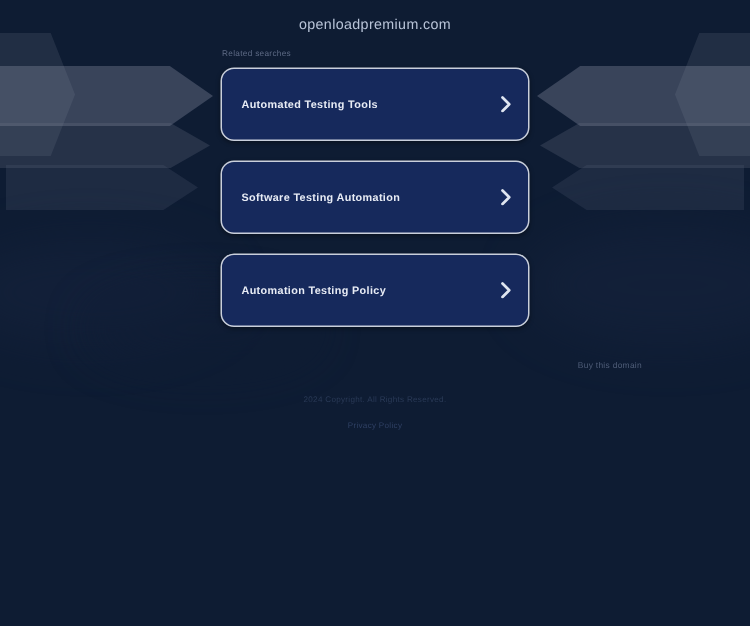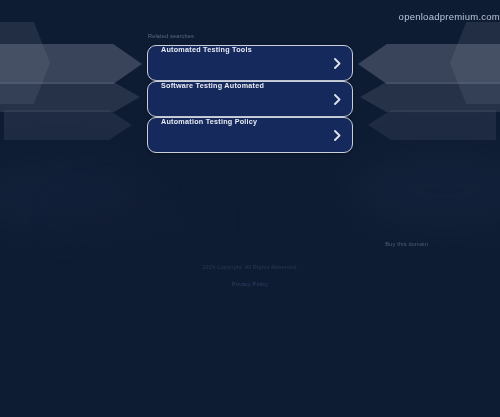--- a/index.html
+++ b/index.html
@@ -53,21 +53,21 @@
   .blob { position:absolute; border-radius:50%; filter:blur(16px); opacity:.55; }
   .blob-a { left:-30px; top:160px; width:180px; height:70px; background:#16233d; }
   .blob-b { right:-40px; top:150px; width:190px; height:80px; background:#16233d; }
   .blob-c { left:60px;  top:196px; width:150px; height:46px; background:#101d35; }
 
   
   .content { position:relative; z-index:5; width:100%; height:100%; }
 
   #site-title {
     position:absolute; top:11px; left:0; right:0;
-    text-align:right;
+    text-align:center;
     font-size:9.5px;
     letter-spacing:.25px;
     color:#b9c4d8;
     font-weight:400;
   }
 
   #related-label {
     position:absolute;
     left:148px; top:33px;
     font-size:5.5px;
@@ -77,22 +77,24 @@
 
   #ad-list {
     position:absolute;
     left:147px; top:45px;
     width:206px;
   }
 
   .ad-btn {
     position:relative;
     display:flex;
+    align-items:center;
     width:206px;
-    height:36px;
+    height:49px;
+    margin-bottom:13px;
     background:#16295c;
     border:1.6px solid #c9cfdb;
     border-radius:9px;
     cursor:pointer;
     box-shadow:0 1px 3px rgba(0,0,0,.35);
   }
 
   .ad-label {
     flex:1;
     padding-left:13px;
@@ -178,21 +180,21 @@
       <div class="ad-btn">
         <span class="ad-label">Automated Testing Tools</span>
         <span class="chevron-icon">
           <svg width="7" height="11" viewBox="0 0 7 11" fill="none" xmlns="http://www.w3.org/2000/svg">
             <path d="M1 1 L5.5 5.5 L1 10" stroke="currentColor" stroke-width="1.8" stroke-linecap="round" stroke-linejoin="round"></path>
           </svg>
         </span>
       </div>
 
       <div class="ad-btn">
-        <span class="ad-label">Software Testing Automated</span>
+        <span class="ad-label">Software Testing Automation</span>
         <span class="chevron-icon">
           <svg width="7" height="11" viewBox="0 0 7 11" fill="none" xmlns="http://www.w3.org/2000/svg">
             <path d="M1 1 L5.5 5.5 L1 10" stroke="currentColor" stroke-width="1.8" stroke-linecap="round" stroke-linejoin="round"></path>
           </svg>
         </span>
       </div>
 
       <div class="ad-btn">
         <span class="ad-label">Automation Testing Policy</span>
         <span class="chevron-icon">

